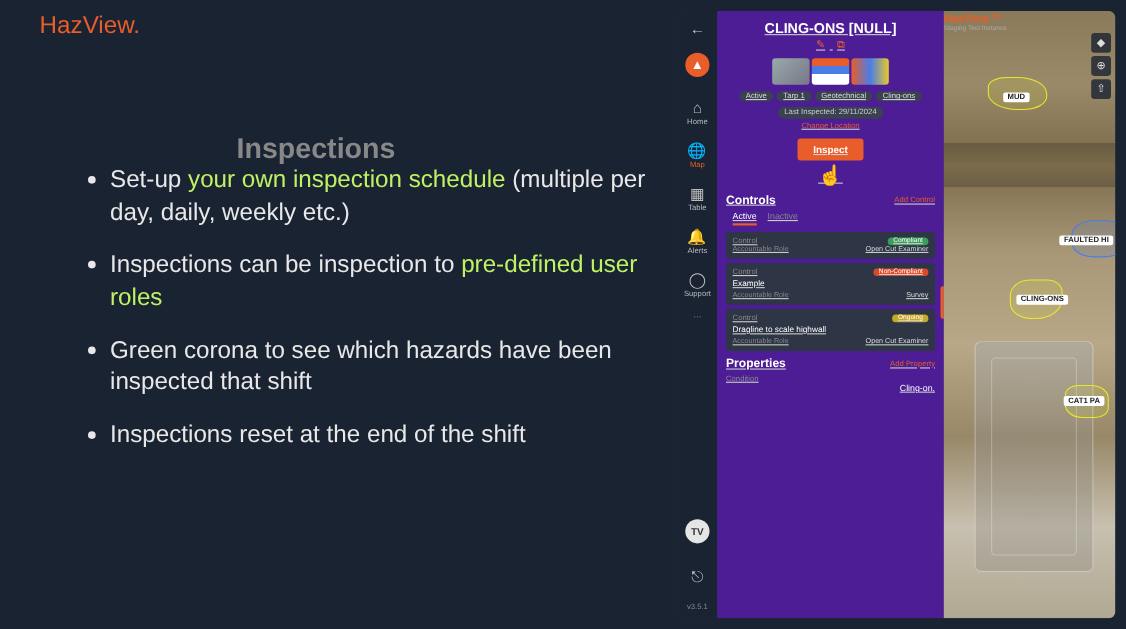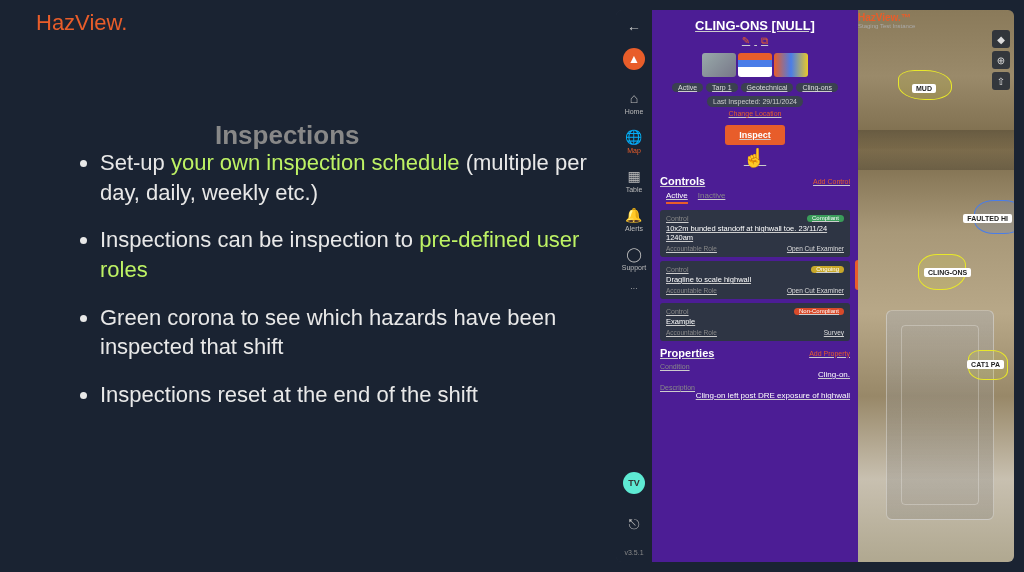--- a/index.html
+++ b/index.html
@@ -45,21 +45,21 @@
   .sidebar .nav-item { text-align: center; cursor: pointer; }
   .sidebar .nav-item .ic { font-size: 14px; display:block; margin-bottom:2px; }
   .warning-badge {
     width: 22px; height: 22px; border-radius: 50%;
     background: #e85d2a; color: #fff;
     display: flex; align-items: center; justify-content: center;
     font-size: 12px; margin-bottom: 6px;
   }
   .tv-badge {
     width: 22px; height: 22px; border-radius: 50%;
-    background: #5eead4; color: #333;
+    background: #e5e5e5; color: #333;
     display: flex; align-items: center; justify-content: center;
     font-size: 9px; font-weight: 700;
     margin-top: auto;
   }
   .exit-ic { font-size: 14px; margin: 8px 0 2px; }
   .version { font-size: 7px; color: #888; margin-bottom: 6px; }
 
   .panel {
     width: 206px; background: #4c1d95;
     padding: 6px 8px 0 8px;
@@ -195,60 +195,55 @@
     <div class="tabs">
       <span class="tab active">Active</span>
       <span class="tab">Inactive</span>
     </div>
 
     <div class="control-card">
       <div class="cc-top">
           <span>Control</span>
           <span class="status-pill sp-green">Compliant</span>
         </div>
-      <div class="cc-desc">10x2m bunded standoff at highwall toe. 23/11/24 1240am</div>
       <div class="cc-bot">
           <span>Accountable Role</span>
           <span class="role">Open Cut Examiner</span>
+        </div>
+    </div>
+    <div class="control-card">
+      <div class="cc-top">
+          <span>Control</span>
+          <span class="status-pill sp-red">Non-Compliant</span>
+        </div>
+      <div class="cc-desc">Example</div>
+      <div class="cc-bot">
+          <span>Accountable Role</span>
+          <span class="role">Survey</span>
         </div>
     </div>
     <div class="control-card">
       <div class="cc-top">
           <span>Control</span>
           <span class="status-pill sp-yellow">Ongoing</span>
         </div>
       <div class="cc-desc">Dragline to scale highwall</div>
       <div class="cc-bot">
           <span>Accountable Role</span>
           <span class="role">Open Cut Examiner</span>
         </div>
     </div>
-    <div class="control-card">
-      <div class="cc-top">
-          <span>Control</span>
-          <span class="status-pill sp-red">Non-Compliant</span>
-        </div>
-      <div class="cc-desc">Example</div>
-      <div class="cc-bot">
-          <span>Accountable Role</span>
-          <span class="role">Survey</span>
-        </div>
-    </div>
 
     <div class="section-head">
       <span class="h">Properties</span>
       <span class="add">Add Property</span>
     </div>
     <div class="prop-row">
       <div class="pl">Condition</div>
       <div class="pv">Cling-on.</div>
-    </div>
-    <div class="prop-row">
-      <div class="pl">Description</div>
-      <div class="pv">Cling-on left post DRE exposure of highwall</div>
     </div>
     <div class="scroll-dot"></div>
   </div>
 
   <div class="map">
     <div class="map-header">
       <span>HazView.™</span>
       <span class="sub">Staging Test Instance</span>
     </div>
     <div class="map-icons">

